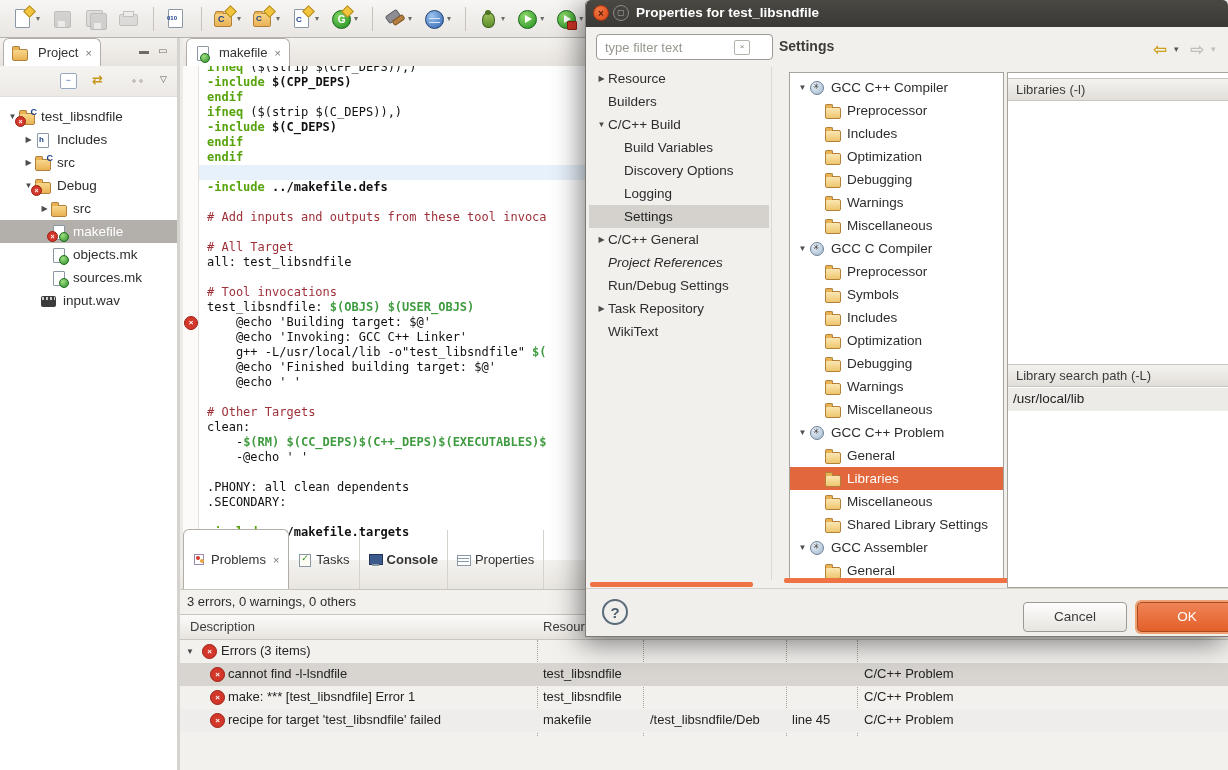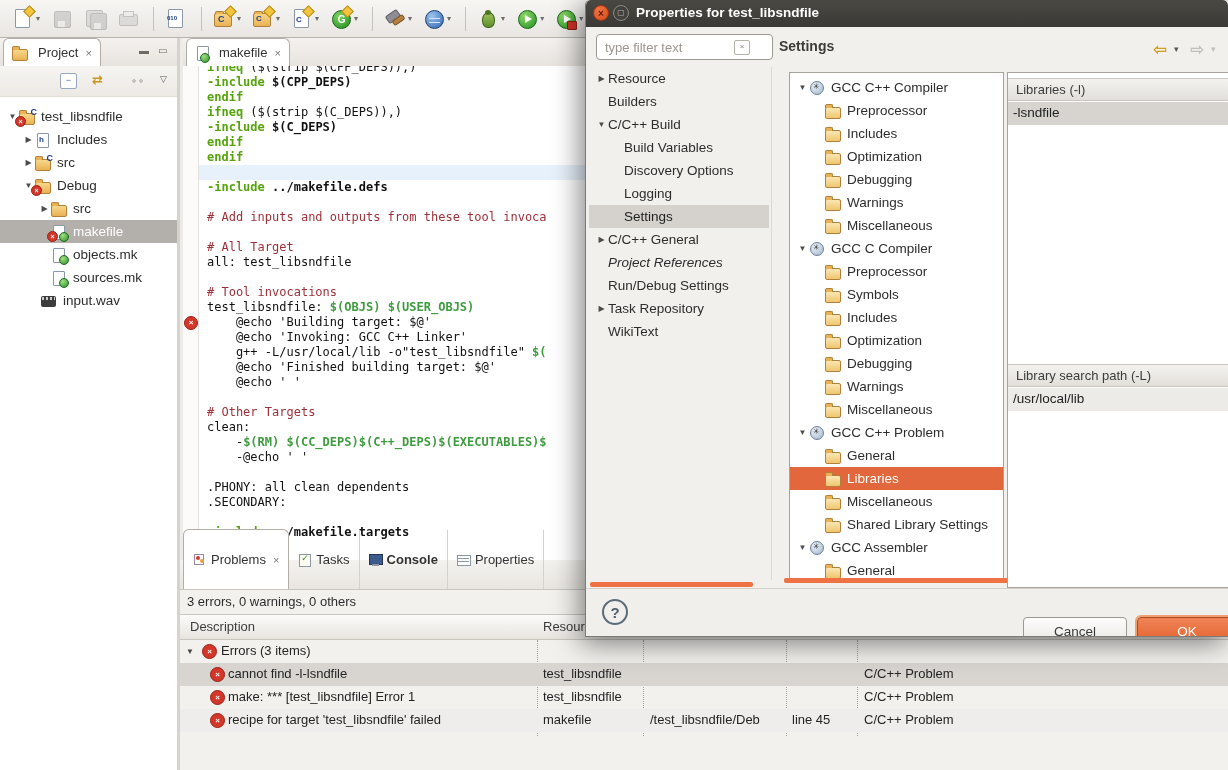--- a/index.html
+++ b/index.html
@@ -153,21 +153,21 @@
   .hthumb{position:absolute;height:5px;background:#ee7243;border-radius:2px}
   #drightpanel{position:absolute;left:421px;top:45px;width:222px;height:516px;background:#fff;border:1px solid #a6a29c;box-sizing:border-box}
   .lsthead{position:absolute;left:0;width:100%;height:23px;background:linear-gradient(#f4f2ef,#e2dfda);
     border-top:1px solid #c9c5bf;border-bottom:1px solid #c9c5bf;font-size:13px;color:#3c3c3c;line-height:22px;
     padding-left:8px;box-sizing:border-box}
   .lstitem{position:absolute;left:0;width:100%;height:23px;font-size:13.5px;color:#222;line-height:22px;
     padding-left:5px;box-sizing:border-box}
   #dfooter{position:absolute;left:0;top:561px;width:100%;height:49px;background:#f1efeb;border-top:1px solid #d4d0ca}
   #helpbtn{position:absolute;left:16px;top:10px;width:26px;height:26px;border:2px solid #5a6b7a;border-radius:50%;
     color:#4e5f6e;font-size:15px;font-weight:bold;text-align:center;line-height:24px;box-sizing:border-box}
-  .dlgbtn{position:absolute;top:28px;height:30px;border-radius:4px;font-size:13.5px;text-align:center;line-height:28px;box-sizing:border-box}
+  .dlgbtn{position:absolute;top:13px;height:30px;border-radius:4px;font-size:13.5px;text-align:center;line-height:28px;box-sizing:border-box}
   #cancelbtn{left:437px;width:104px;background:linear-gradient(#fdfdfc,#e8e5e0);border:1px solid #9d9993;color:#3a3a3a}
   #okbtn{left:551px;width:100px;background:linear-gradient(#f08356,#e2602a);border:1px solid #aa4a1e;
     color:#fff;box-shadow:0 0 0 2px #efa173}
 </style>
 </head>
 <body>
 
 <div id="toolbar">
     <div class="tbi">
       <span class="tbico tb-new-wizard">
@@ -640,21 +640,20 @@
         <div class="trow" style="padding-left: 22px;">
           <span class="arr"></span>
           <span class="ico ic-cat"></span>
           <span>General</span>
         </div>
       </div>
     <div class="hthumb" style="left:4px;top:555px;width:163px"></div>
     <div class="hthumb" style="left:198px;top:551px;width:269px"></div>
     <div id="drightpanel">
       <div class="lsthead" style="top:5px">Libraries (-l)</div>
-      <div class="lstitem" style="top:29px;background:#d7d4d0">-lsndfile</div>
       <div class="lsthead" style="top:291px">Library search path (-L)</div>
       <div class="lstitem" style="top:315px;background:#edebe8">/usr/local/lib</div>
     </div>
     <div id="dfooter">
       <div id="helpbtn">?</div>
       <div id="cancelbtn" class="dlgbtn">Cancel</div>
       <div id="okbtn" class="dlgbtn">OK</div>
     </div>
   </div>
 </div>

